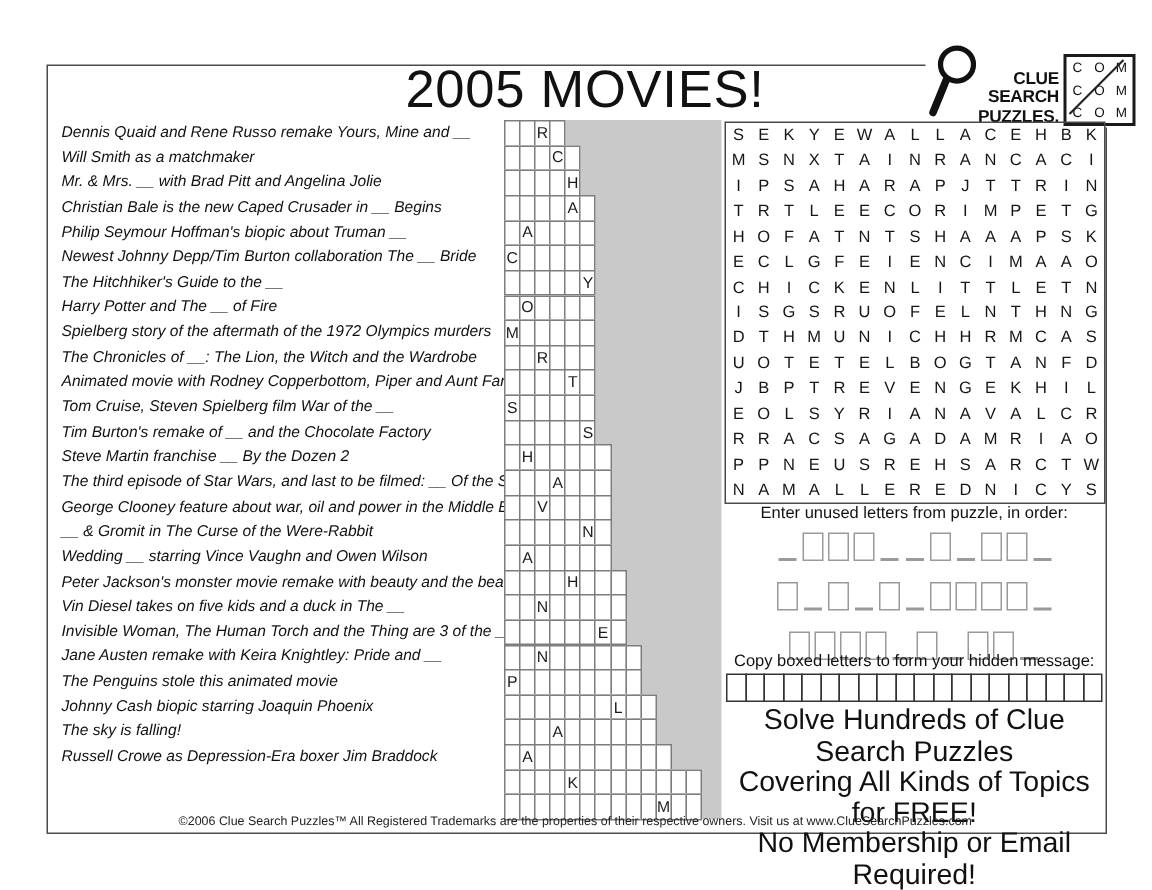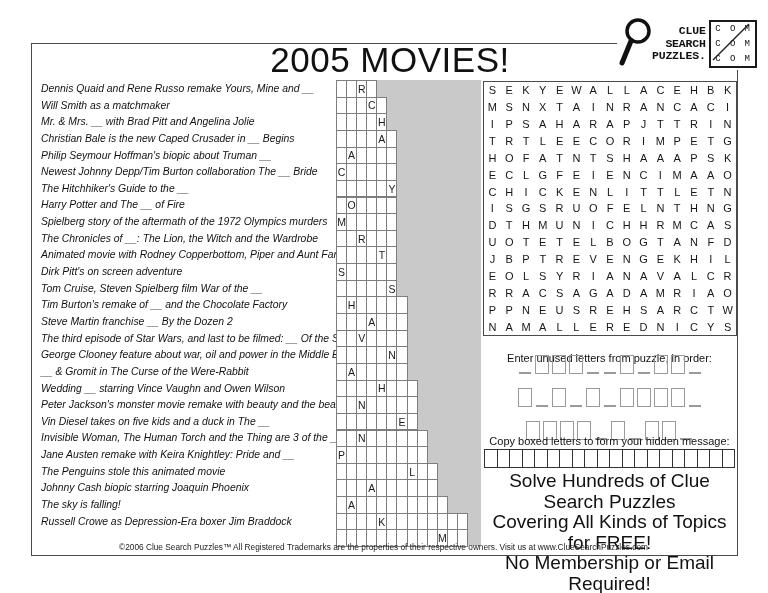--- a/index.html
+++ b/index.html
@@ -3,22 +3,22 @@
 <meta charset="utf-8">
 <style>
   html,body{margin:0;padding:0;}
   body{width:768px;height:593px;background:#fff;position:relative;overflow:hidden;
        font-family:"Liberation Sans", sans-serif;color:#111;}
   .outer-border{position:absolute;left:31px;top:43px;width:705px;height:511px;
        border:1px solid #4a4a4a;}
   .page-title{position:absolute;left:150px;top:40px;width:480px;text-align:center;
        font-size:35px;font-weight:400;letter-spacing:0.5px;}
   
-  .logo{position:absolute;left:617px;top:18px;height:50px;display:flex;align-items:center;
-       background:#fff;padding:1px 2px;font-family:Liberation Mono, monospace;}
+  .logo{position:absolute;left:617px;top:33px;height:50px;display:flex;align-items:flex-end;
+       background:#fff;padding:1px 2px;}
   .logo-text{text-align:right;font-weight:700;font-size:11.5px;line-height:12.5px;
        letter-spacing:-0.2px;margin:0 3px 0 1px;}
   .com-box{width:44px;height:44px;border:2px solid #1a1a1a;position:relative;
        display:grid;grid-template-rows:repeat(3,1fr);}
   .com-row{display:grid;grid-template-columns:repeat(3,1fr);}
   .com-cell{display:flex;align-items:center;justify-content:center;font-size:9px;}
   .com-strike{position:absolute;left:0;top:0;}
   
   .clues{position:absolute;left:41px;top:81px;}
   .clue-line{height:16.643px;line-height:16.643px;font-size:10.4px;white-space:nowrap;font-style:italic;}
@@ -101,21 +101,20 @@
     <div class="clue-line">Will Smith as a matchmaker</div>
     <div class="clue-line">Mr. &amp; Mrs. __ with Brad Pitt and Angelina Jolie</div>
     <div class="clue-line">Christian Bale is the new Caped Crusader in __ Begins</div>
     <div class="clue-line">Philip Seymour Hoffman's biopic about Truman __</div>
     <div class="clue-line">Newest Johnny Depp/Tim Burton collaboration The  __ Bride</div>
     <div class="clue-line">The Hitchhiker's Guide to the __</div>
     <div class="clue-line">Harry Potter and The __ of Fire</div>
     <div class="clue-line">Spielberg story of the aftermath of the 1972 Olympics murders</div>
     <div class="clue-line">The Chronicles of __: The Lion, the Witch and the Wardrobe</div>
     <div class="clue-line">Animated movie with Rodney Copperbottom, Piper and Aunt Fanny</div>
-    <div class="clue-line">Dirk Pitt's on screen adventure</div>
     <div class="clue-line">Tom Cruise, Steven Spielberg film War of the __</div>
     <div class="clue-line">Tim Burton's remake of __ and the Chocolate Factory</div>
     <div class="clue-line">Steve Martin franchise __ By the Dozen 2</div>
     <div class="clue-line">The third episode of Star Wars, and last to be filmed: __ Of the Sith</div>
     <div class="clue-line">George Clooney feature about war, oil and power in the Middle East</div>
     <div class="clue-line">__ &amp; Gromit in The Curse of the Were-Rabbit</div>
     <div class="clue-line">Wedding __ starring Vince Vaughn and Owen Wilson</div>
     <div class="clue-line">Peter Jackson's monster movie remake with beauty and the beast</div>
     <div class="clue-line">Vin Diesel takes on five kids and a duck in The __</div>
     <div class="clue-line">Invisible Woman, The Human Torch and the Thing are 3 of the __ Four</div>
@@ -644,21 +643,21 @@
       <div class="ws-cell">E</div>
       <div class="ws-cell">D</div>
       <div class="ws-cell">N</div>
       <div class="ws-cell">I</div>
       <div class="ws-cell">C</div>
       <div class="ws-cell">Y</div>
       <div class="ws-cell">S</div>
     </div>
   </div>
 
-<div class="section-label" style="top:352px">Enter unused letters from puzzle, in order:</div>
+<div class="section-label" style="top:336px">Enter unused letters from puzzle, in order:</div>
 <div id="slot-lines">
     <div class="slot-line" style="top: 352px;">
       <div class="slot-dash"></div>
       <div class="slot-box"></div>
       <div class="slot-box"></div>
       <div class="slot-box"></div>
       <div class="slot-dash"></div>
       <div class="slot-dash"></div>
       <div class="slot-box"></div>
       <div class="slot-dash"></div>

